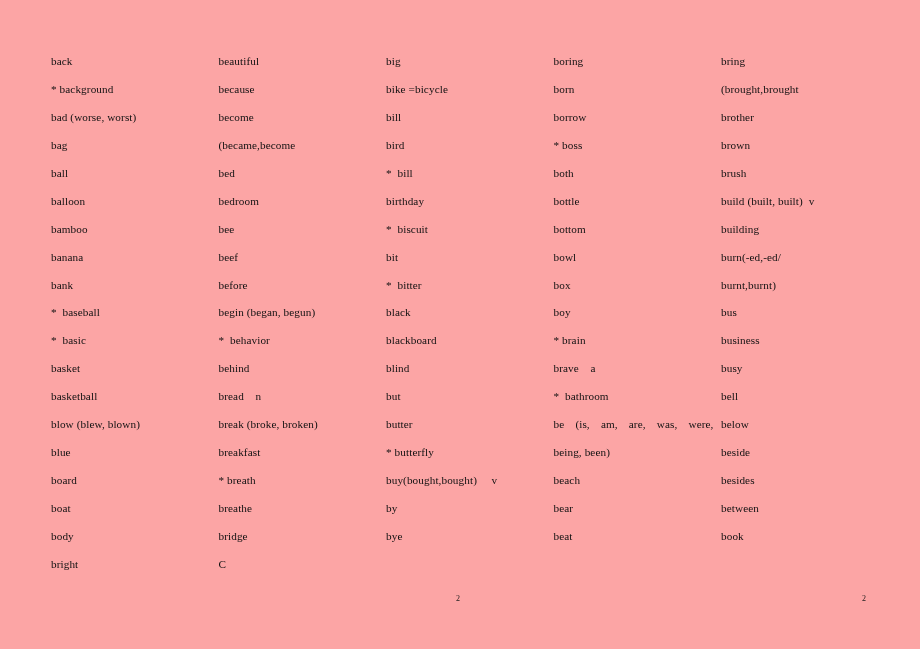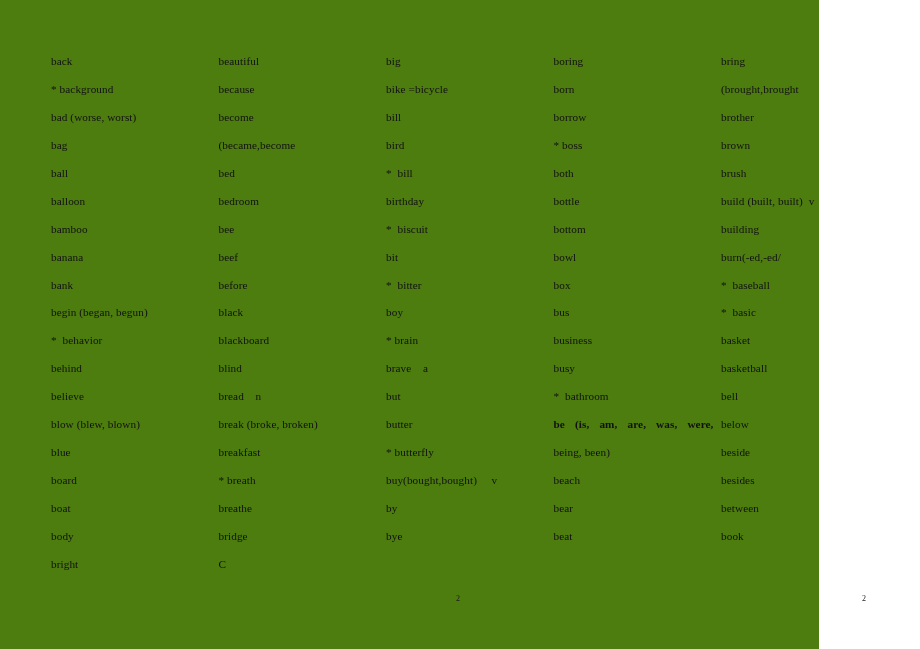--- a/index.html
+++ b/index.html
@@ -15,23 +15,23 @@
     overflow: hidden;
     font-family: "Liberation Serif", "DejaVu Serif", serif;
     color: #000000;
     -webkit-font-smoothing: antialiased;
   }
 
   #page {
     position: absolute;
     left: 0;
     top: 0;
-    width: 819px;
+    width: 920px;
     height: 649px;
-    background: #4d7c0f;
+    background: #fca5a5;
   }
 
   
   #word-grid {
     position: absolute;
     left: 51px;
     top: 53px;
     width: 830px;
     display: grid;
     grid-template-columns: repeat(5, 167.5px);
@@ -53,21 +53,20 @@
   }
 
   
   .word-cell.justified {
     display: block;
     white-space: normal;
     text-align: justify;
     text-align-last: justify;
     width: 160px;
     padding-top: 2px;
-    font-weight: bold;
   }
 
   
   .page-number {
     position: absolute;
     font-size: 8px;
     line-height: 10px;
     color: #1a1a1a;
     font-family: "Liberation Serif", "DejaVu Serif", serif;
   }
@@ -123,37 +122,37 @@
       <div class="word-cell">building</div>
       <div class="word-cell">banana</div>
       <div class="word-cell">beef</div>
       <div class="word-cell">bit</div>
       <div class="word-cell">bowl</div>
       <div class="word-cell">burn(-ed,-ed/</div>
       <div class="word-cell">bank</div>
       <div class="word-cell">before</div>
       <div class="word-cell">*  bitter</div>
       <div class="word-cell">box</div>
+      <div class="word-cell">burnt,burnt)</div>
       <div class="word-cell">*  baseball</div>
       <div class="word-cell">begin (began, begun)</div>
       <div class="word-cell">black</div>
       <div class="word-cell">boy</div>
       <div class="word-cell">bus</div>
       <div class="word-cell">*  basic</div>
       <div class="word-cell">*  behavior</div>
       <div class="word-cell">blackboard</div>
       <div class="word-cell">* brain</div>
       <div class="word-cell">business</div>
       <div class="word-cell">basket</div>
       <div class="word-cell">behind</div>
       <div class="word-cell">blind</div>
       <div class="word-cell">brave    a</div>
       <div class="word-cell">busy</div>
       <div class="word-cell">basketball</div>
-      <div class="word-cell">believe</div>
       <div class="word-cell">bread    n</div>
       <div class="word-cell">but</div>
       <div class="word-cell">*  bathroom</div>
       <div class="word-cell">bell</div>
       <div class="word-cell">blow (blew, blown)</div>
       <div class="word-cell">break (broke, broken)</div>
       <div class="word-cell">butter</div>
       <div class="word-cell justified">be (is, am, are, was, were,</div>
       <div class="word-cell">below</div>
       <div class="word-cell">blue</div>

